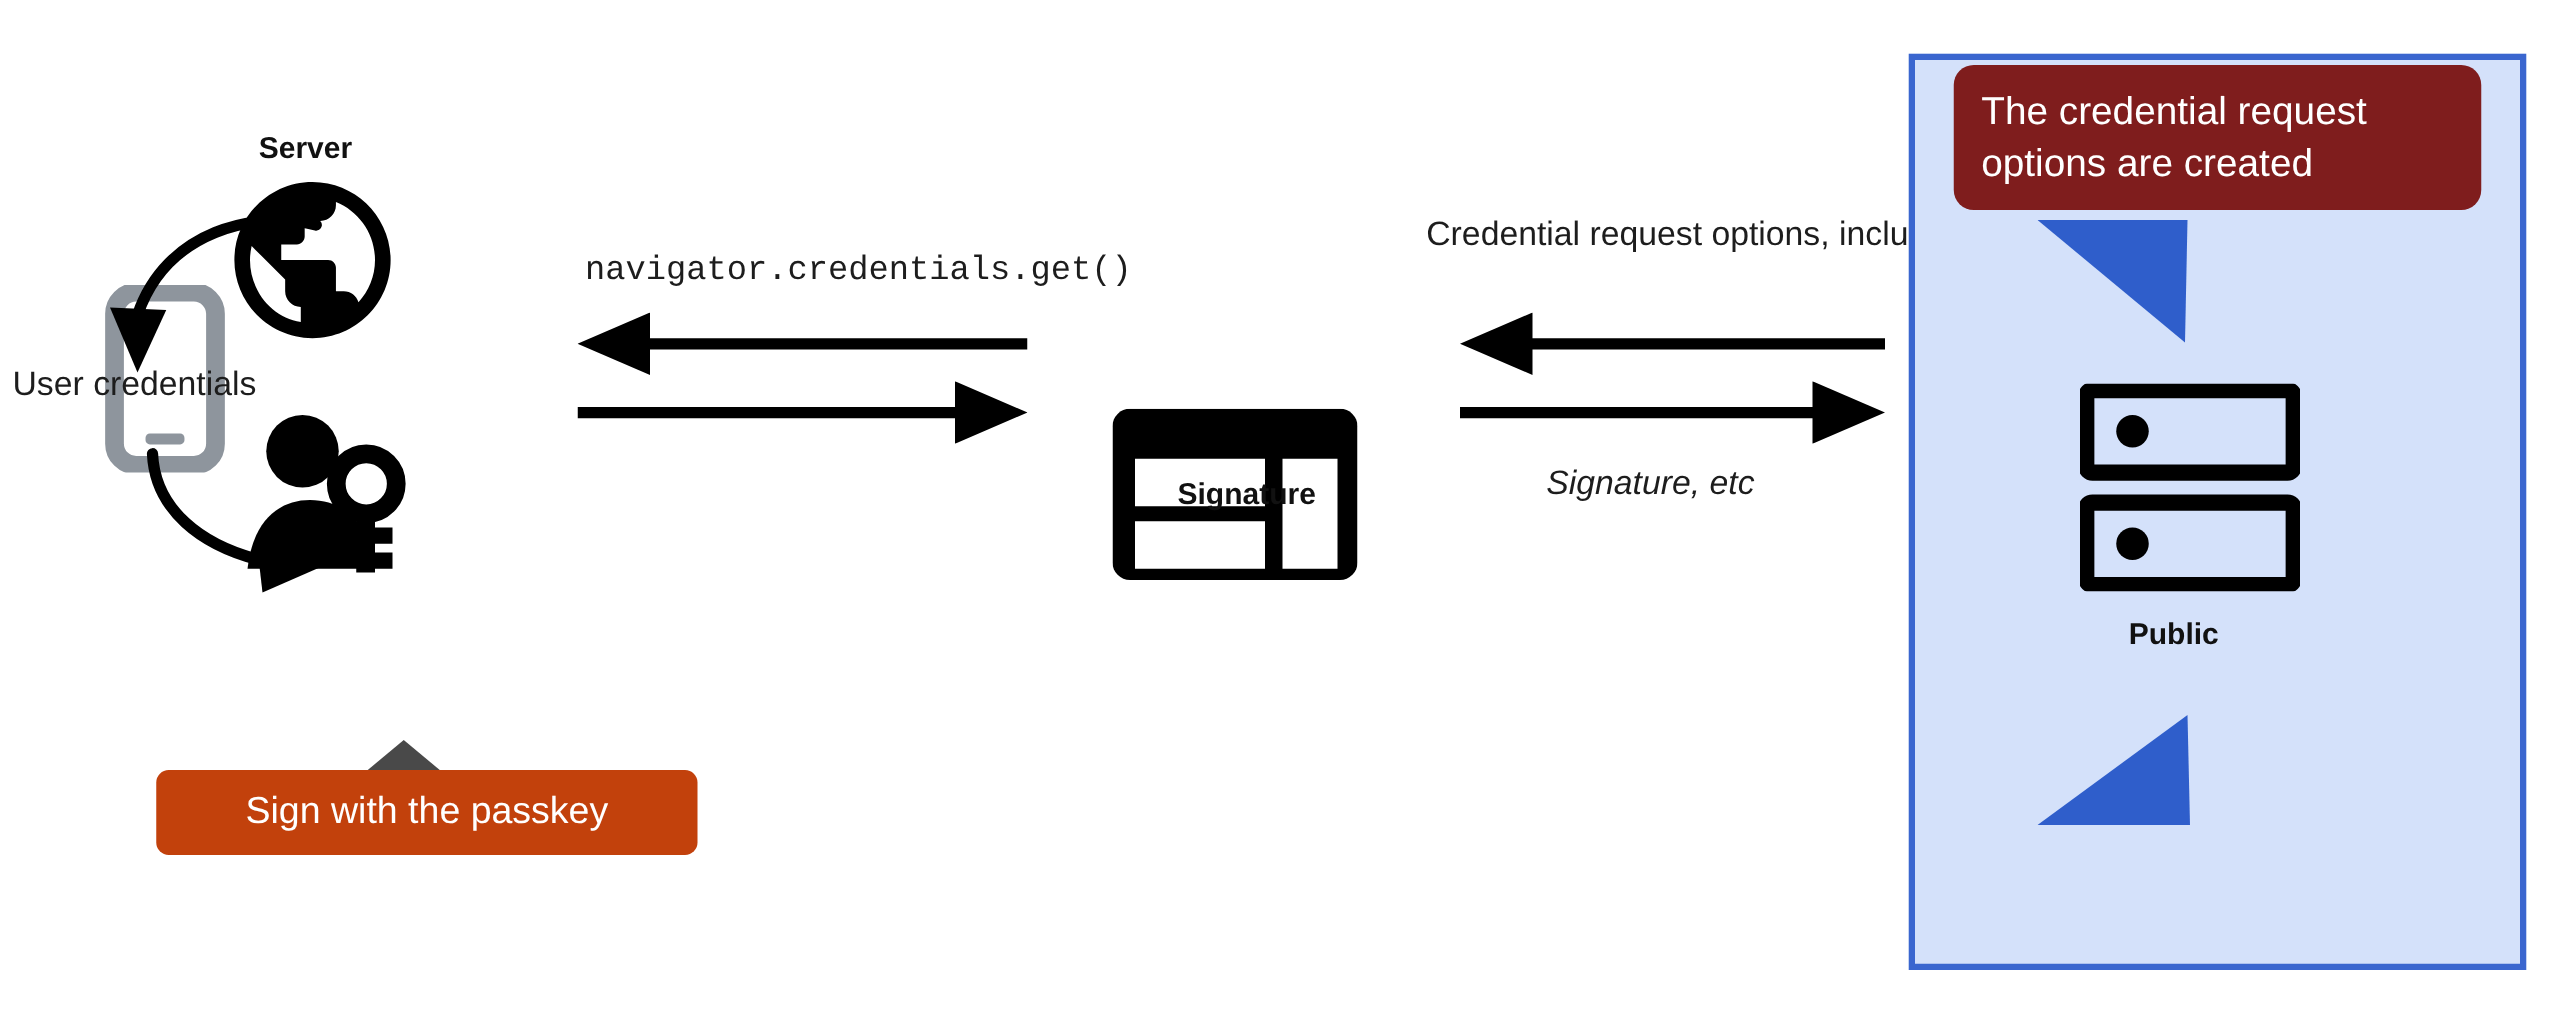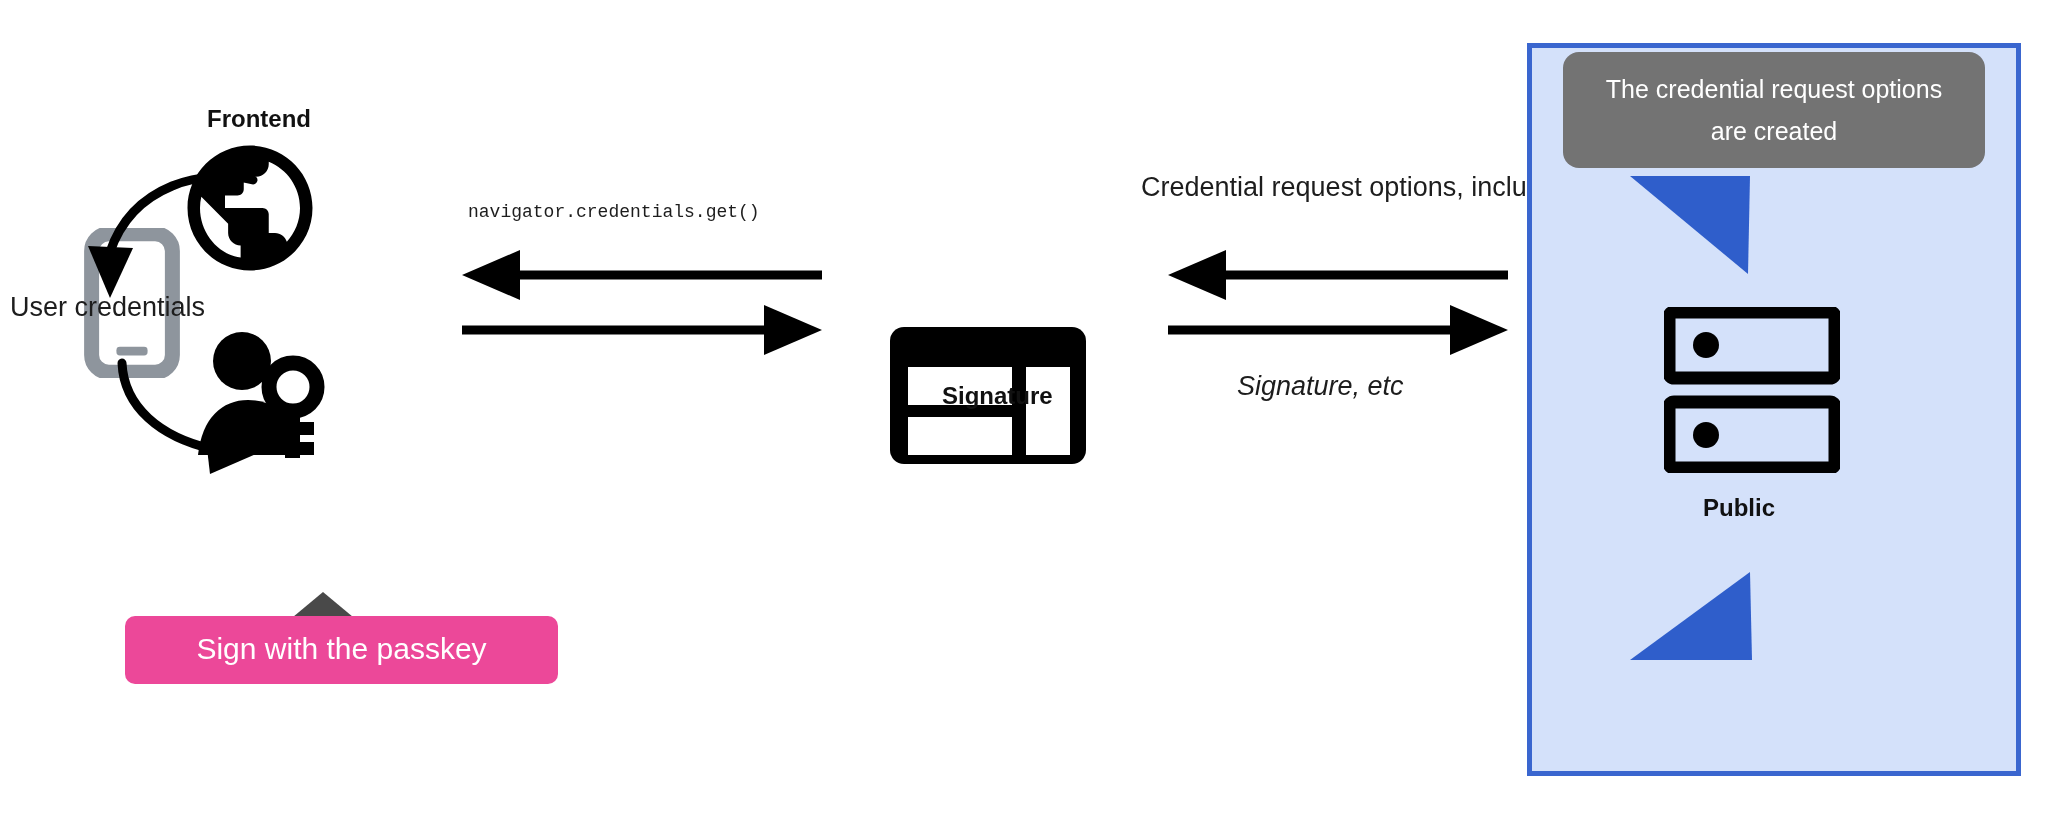--- a/index.html
+++ b/index.html
@@ -32,82 +32,82 @@
   }
   .lbl-bold {
     font-family: "Liberation Sans", sans-serif;
     font-weight: bold;
     font-size: 24px;
     color: #111111;
     white-space: pre;
   }
   .mono {
     font-family: "Liberation Mono", "DejaVu Sans Mono", monospace;
-    font-size: 18px;
+    font-size: 27px;
     color: #1d1d1d;
     white-space: pre;
   }
 
   
   .server-panel {
     left: 1527px;
     top: 43px;
     width: 494px;
     height: 733px;
     background: #d4e1fa;
     border: 5px solid #3a66cf;
     box-sizing: border-box;
   }
 
   
   .callout {
-    background: #737373;
+    background: #7f1d1d;
     border-radius: 16px;
     color: #ffffff;
-    font-size: 25px;
+    font-size: 31px;
     line-height: 42px;
-    text-align: center;
+    text-align: left;
     padding: 16px 22px;
     box-sizing: border-box;
   }
   .callout-top {
     left: 1563px;
     top: 52px;
     width: 422px;
   }
   .callout-bottom {
     left: 1563px;
     top: 650px;
     width: 422px;
   }
 
   
   .tooltip {
     left: 125px;
     top: 616px;
     width: 433px;
-    background: #ec4899;
+    background: #c2410c;
     border-radius: 10px;
     color: #ffffff;
     font-size: 30px;
     line-height: 38px;
     text-align: center;
     padding: 14px 18px 16px;
     box-sizing: border-box;
   }
 
   
   svg { display: block; }
 </style>
 </head>
 <body>
 
 <div id="stage">
 
-  <div class="abs lbl-bold" style="left:207px; top:105px;">Frontend</div>
+  <div class="abs lbl-bold" style="left:207px; top:105px;">Server</div>
 
   <div class="abs" style="left:175px; top:133px;">
     <svg width="150" height="150" viewBox="0 0 24 24">
       <path fill="#000000" d="M12 2C6.48 2 2 6.48 2 12s4.48 10 10 10 10-4.48 10-10S17.52 2 12 2zM4 12c0-.62.08-1.21.21-1.79L8.5 14.5V16c0 1.1.9 2 2 2v1.93C6.94 19.44 4 16.05 4 12zm13.89 5.4c-.26-.81-1-1.4-1.89-1.4h-1v-3c0-.55-.45-1-1-1h-6v-2h2c.55 0 1-.45 1-1V7h2c1.1 0 2-.9 2-2v-.41C17.92 5.77 20 8.64 20 12c0 2.08-.81 3.98-2.11 5.4z"></path>
     </svg>
   </div>
 
   <div class="abs" style="left:84px; top:228px;">
     <svg width="96" height="150" viewBox="0 0 16 26">
       <rect x="1" y="1" width="14" height="24" rx="3" ry="3" fill="none" stroke="#8e959d" stroke-width="2.6"></rect>

